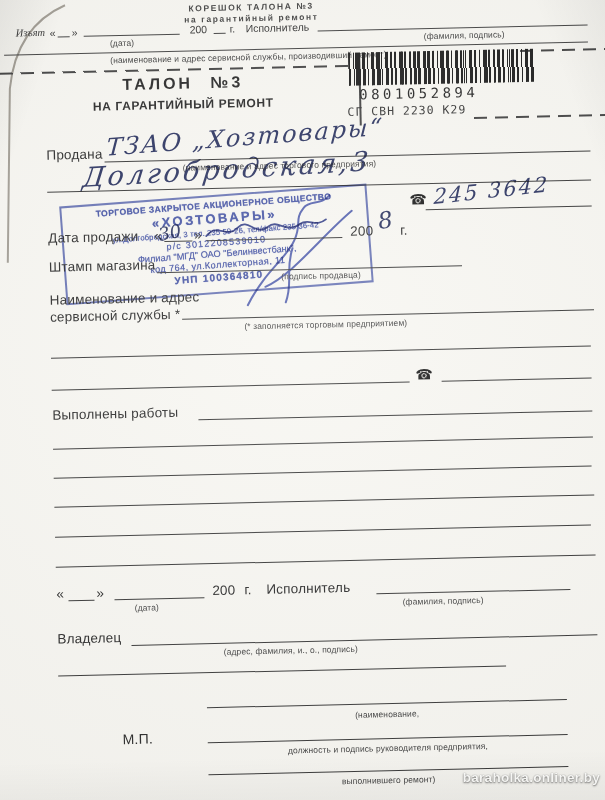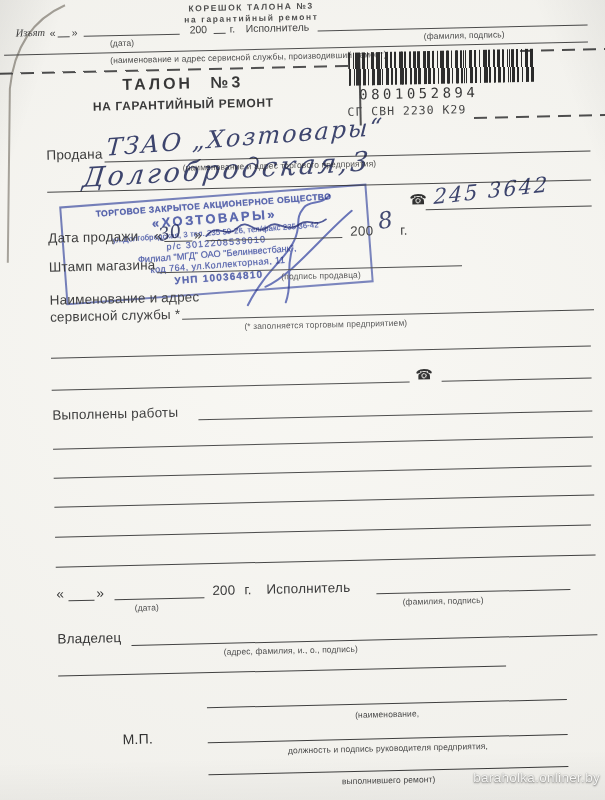--- a/index.html
+++ b/index.html
@@ -48,21 +48,21 @@
          text-align:center;mix-blend-mode:multiply;text-shadow:0 0 .7px rgba(67,83,172,.8);}
   .stamp .s1{font-size:8.6px;font-weight:bold;letter-spacing:.4px;margin-top:3px;}
   .stamp .s2{font-size:13px;font-weight:bold;letter-spacing:2.5px;margin-top:1px;}
   .stamp .s3{font-size:7.8px;margin-top:2px;letter-spacing:.1px;}
   .stamp .s4{font-size:9px;margin-top:1px;letter-spacing:1.2px;}
   .stamp .s5{font-size:9.2px;margin-top:1px;}
   .stamp .s6{font-size:9.2px;margin-top:1px;letter-spacing:.4px;}
   .stamp .s7{font-size:10px;font-weight:bold;margin-top:2px;letter-spacing:1.2px;}
 
   .phone{position:absolute;font-size:14px;color:#101010;}
-  .wm{position:absolute;left:440px;top:770px;width:160px;text-align:right;font-size:13.5px;font-weight:normal;
+  .wm{position:absolute;left:440px;top:770px;width:160px;text-align:right;font-size:13.5px;font-weight:bold;
       color:rgba(252,252,250,.95);letter-spacing:.3px;
       text-shadow:0 1px 2px rgba(35,35,35,.6),0 0 1px rgba(70,70,70,.5);}
 </style>
 </head>
 <body>
 
 <div class="photo">
   <div class="paper">
     <div class="content">
 

